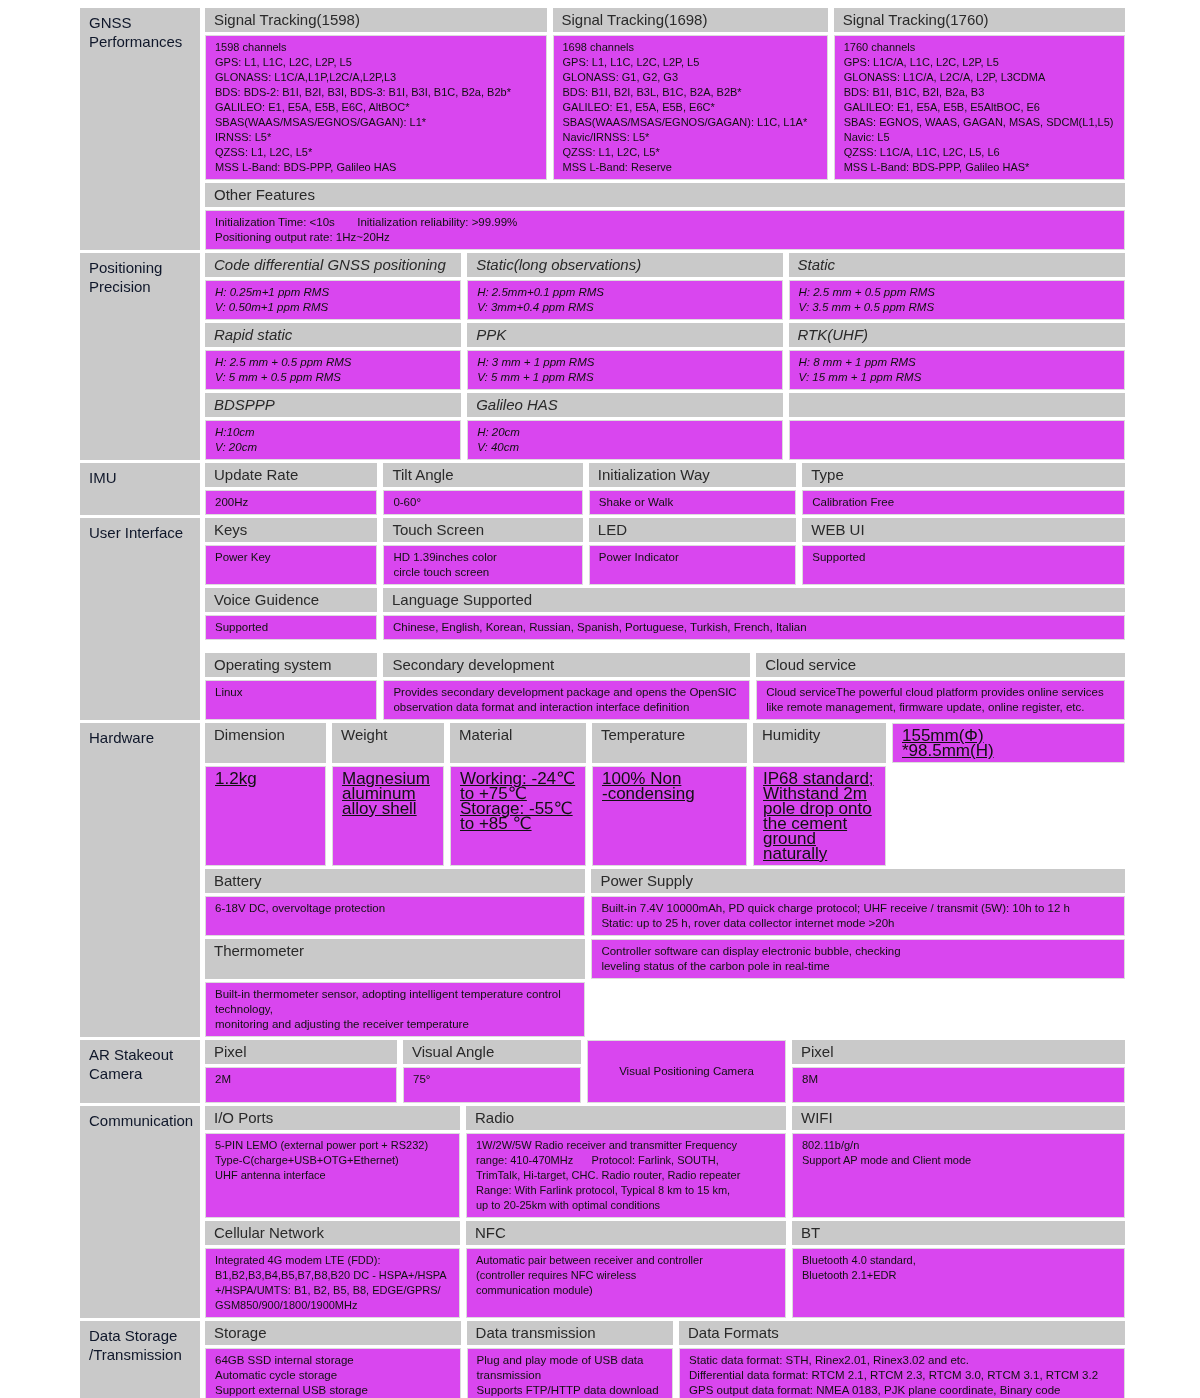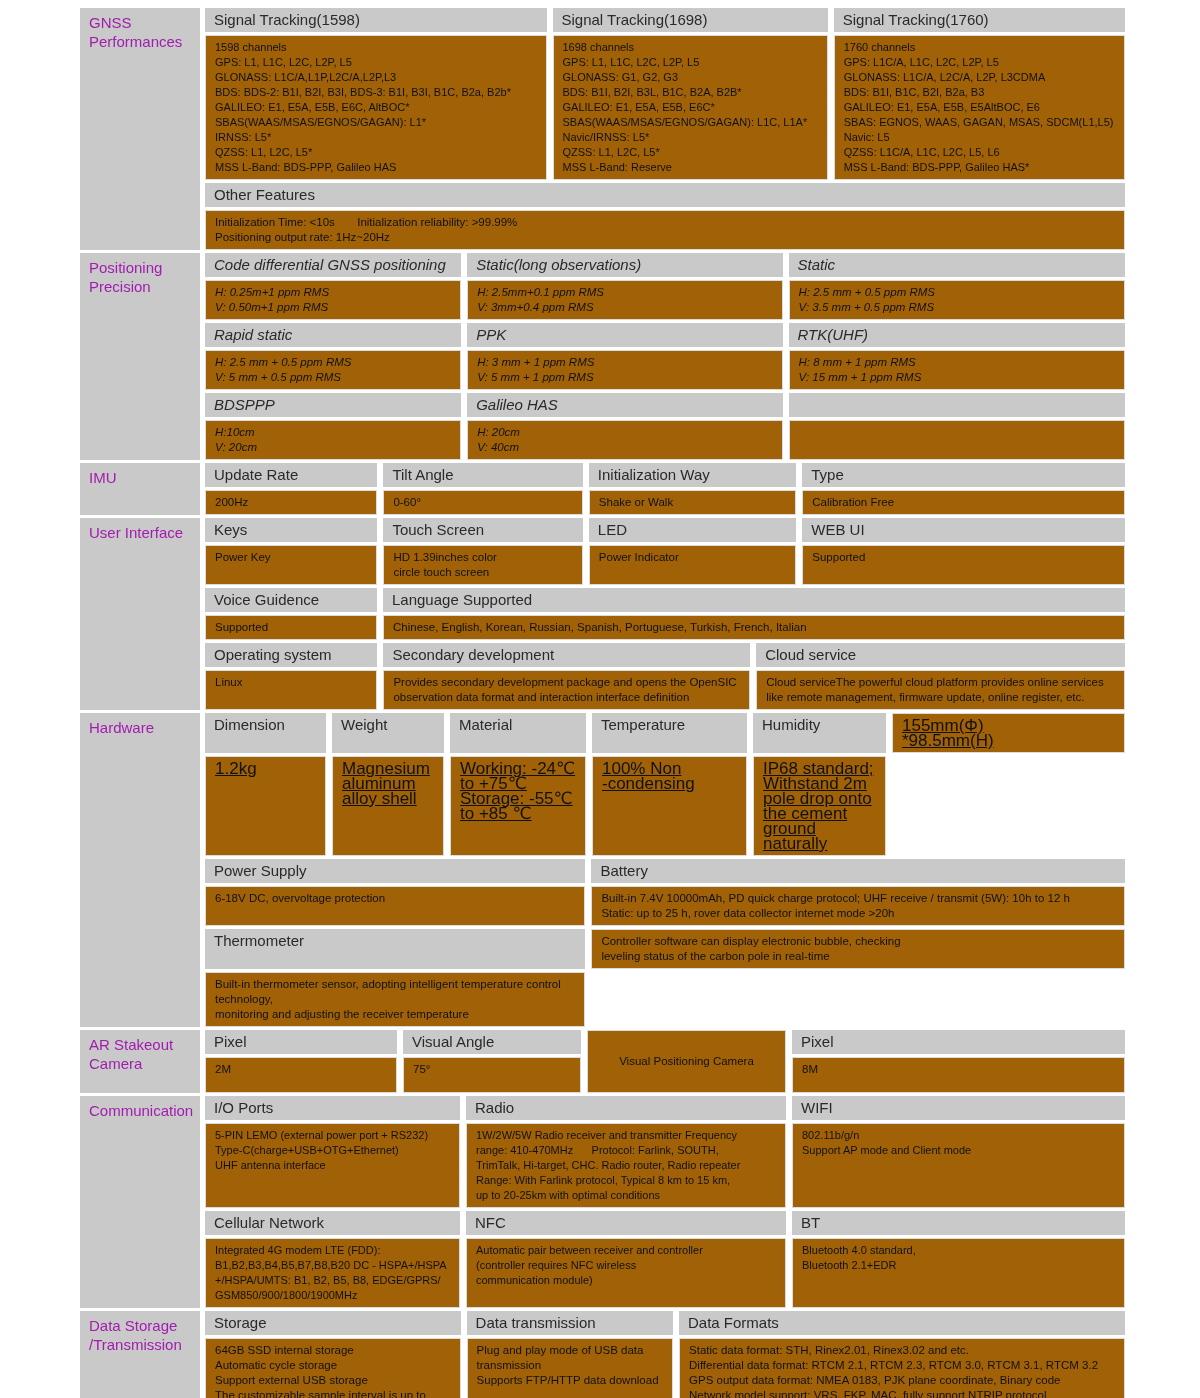--- a/index.html
+++ b/index.html
@@ -7,39 +7,39 @@
     width:1200px; min-height:1398px; box-sizing:border-box;
     padding:8px 75px 0 80px;
     font-family:"Liberation Sans","DejaVu Sans",sans-serif;
     color:#1a1a1a; background:#fff;
   }
   .table { width:1045px; }
   .sec { display:flex; gap:5px; margin-bottom:3px; }
   .rowhead {
     width:120px; flex:0 0 120px; background:#c9c9c9;
     font-size:15px; line-height:19px; padding:5px 4px 5px 9px;
-    box-sizing:border-box; white-space:pre-line; color:#a21caf;
+    box-sizing:border-box; white-space:pre-line; color:#0f172a;
   }
   .sec-body { flex:1; display:flex; flex-direction:column; gap:3px; min-width:0; }
   .band { display:grid; gap:3px 6px;border-radius:9px; }
   .h {
     background:#c9c9c9; font-size:15px; line-height:20px;
     padding:2px 9px; color:#2a2a2a; white-space:pre-line; box-sizing:border-box;
   }
   .c {
-    background:#a16207; font-size:11.5px; line-height:15px;
+    background:#d946ef; font-size:11.5px; line-height:15px;
     padding:4px 9px; color:#111; white-space:pre-line;
     border:1px solid #dcdcdc; box-sizing:border-box; min-height:24px;
   }
   .cols-gnss { grid-template-columns:340fr 274fr 290fr; }
   .cols-gnss .c { font-size:11px; }
   .cols-pos  { grid-template-columns:255fr 314fr 335fr;font-style:italic; }
   .cols-4    { grid-template-columns:172fr 199fr 207fr 322fr; }
   .cols-ui2  { grid-template-columns:172fr 742fr; }
-  .cols-ui3  { grid-template-columns:172fr 366fr 368fr; }
+  .cols-ui3  { grid-template-columns:172fr 366fr 368fr;margin-top:10px; }
   .cols-hw1  { grid-template-columns:121fr 112fr 136fr 155fr 133fr 233fr; }
   .cols-hw1 .c { font-size:17px;text-decoration:underline; }
   .cols-hw2  { grid-template-columns:380fr 533fr; }
   .cols-ar   { grid-template-columns:192fr 178fr 199fr 333fr; }
   .cols-ar .c { min-height:36px; }
   .ar-mid {
     grid-row:span 2; display:flex; align-items:center; justify-content:center;
     text-align:center;
   }
   .cols-comm { grid-template-columns:255fr 320fr 333fr; }
@@ -198,22 +198,22 @@
 alloy shell</div>
           <div class="c">Working: -24℃ to +75℃
 Storage: -55℃ to +85 ℃</div>
           <div class="c">100% Non
 -condensing</div>
           <div class="c">IP68 standard;
 Withstand 2m pole drop onto
 the cement ground naturally</div>
         </div>
         <div class="band cols-hw2">
+          <div class="h">Battery</div>
           <div class="h">Power Supply</div>
-          <div class="h">Battery</div>
           <div class="c">6-18V DC, overvoltage protection</div>
           <div class="c">Built-in 7.4V 10000mAh, PD quick charge protocol; UHF receive / transmit (5W): 10h to 12 h
 Static: up to 25 h, rover data collector internet mode &gt;20h</div>
         </div>
         <div class="band cols-hw2">
           <div class="h">Thermometer</div>
           <div class="c">Controller software can display electronic bubble, checking
 leveling status of the carbon pole in real-time</div>
           <div class="c">Built-in thermometer sensor, adopting intelligent temperature control technology,
 monitoring and adjusting the receiver temperature</div>

